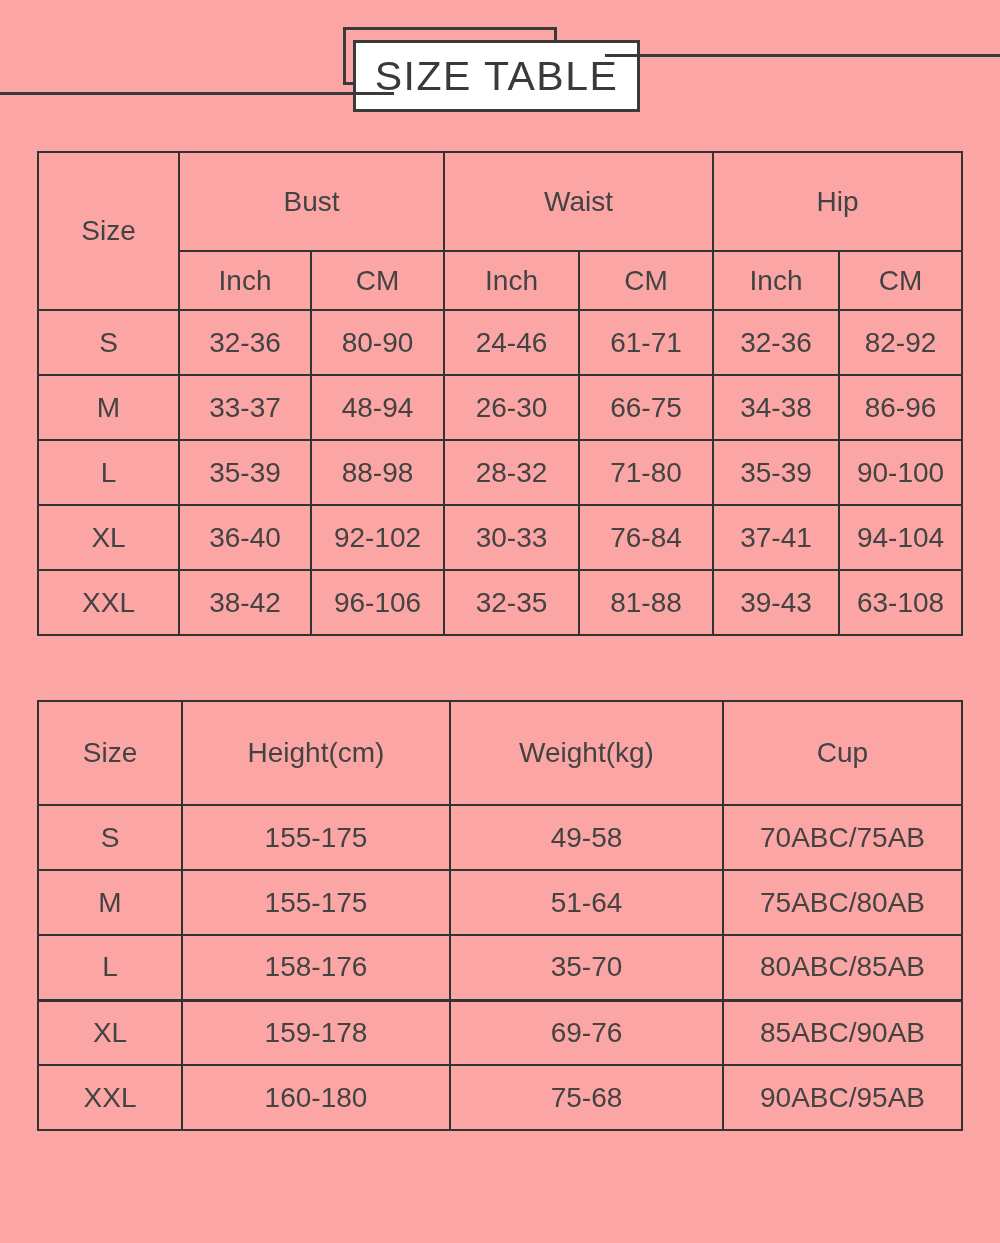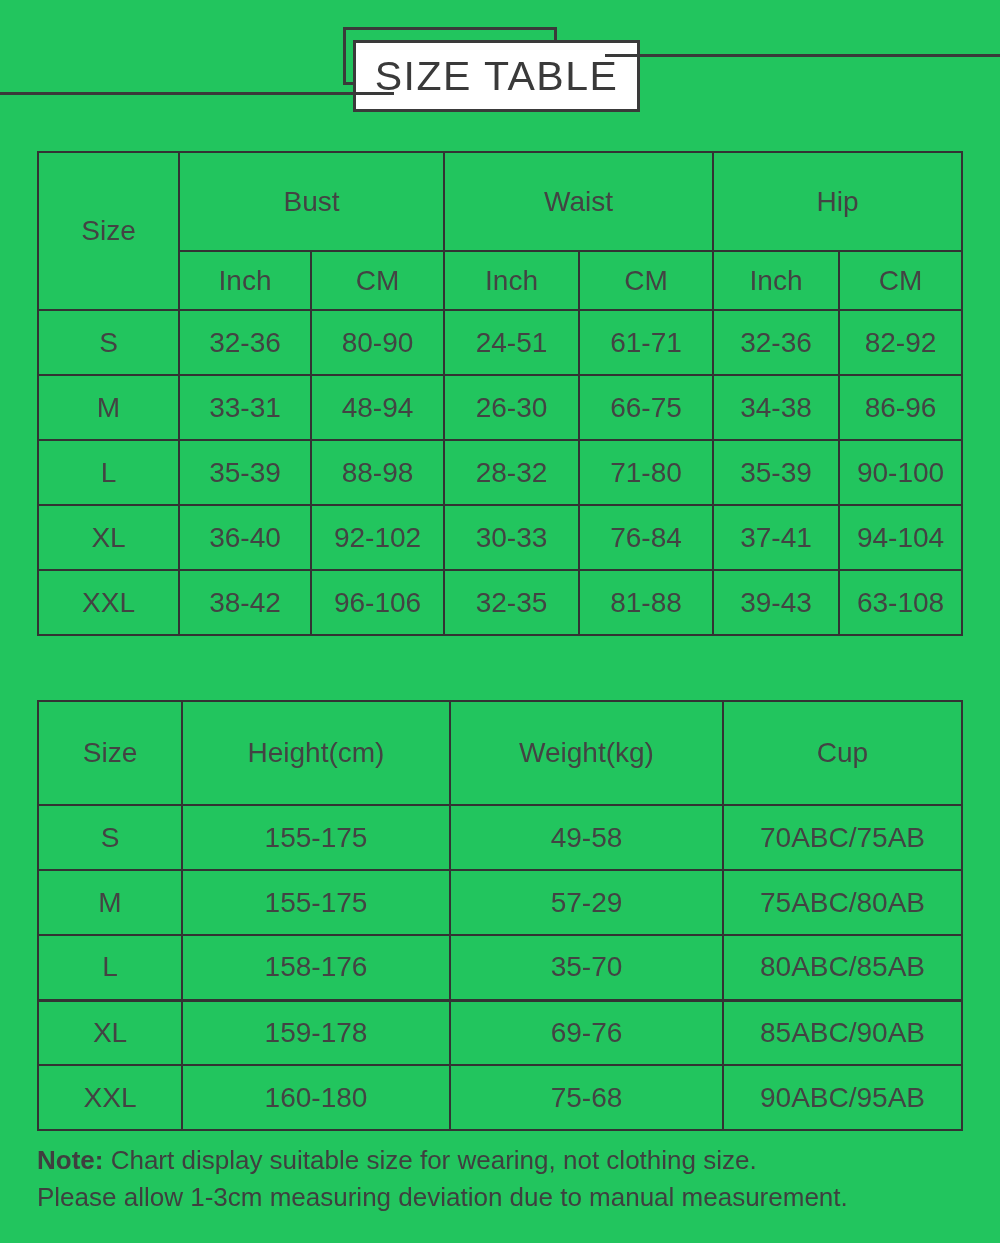--- a/index.html
+++ b/index.html
@@ -5,21 +5,21 @@
   html, body {
     margin: 0;
     padding: 0;
     background: #ffffff;
     font-family: "Liberation Sans", sans-serif;
   }
   .canvas {
     position: relative;
     width: 1000px;
     height: 1243px;
-    background: #22c55e;
+    background: #fca5a5;
     color: #424242;
     overflow: hidden;
   }
 
   
   .back-rect {
     position: absolute;
     left: 343px; top: 27px;
     width: 208px; height: 52px;
     border: 3px solid #3a3a3a;
@@ -125,28 +125,28 @@
       <th>CM</th>
       <th>Inch</th>
       <th>CM</th>
       <th>Inch</th>
       <th>CM</th>
     </tr>
     <tr class="dr">
       <td>S</td>
       <td>32-36</td>
       <td>80-90</td>
-      <td>24-51</td>
+      <td>24-46</td>
       <td>61-71</td>
       <td>32-36</td>
       <td>82-92</td>
     </tr>
     <tr class="dr">
       <td>M</td>
-      <td>33-31</td>
+      <td>33-37</td>
       <td>48-94</td>
       <td>26-30</td>
       <td>66-75</td>
       <td>34-38</td>
       <td>86-96</td>
     </tr>
     <tr class="dr">
       <td>L</td>
       <td>35-39</td>
       <td>88-98</td>
@@ -192,21 +192,21 @@
     </tr>
     <tr class="dr">
       <td>S</td>
       <td>155-175</td>
       <td>49-58</td>
       <td>70ABC/75AB</td>
     </tr>
     <tr class="dr">
       <td>M</td>
       <td>155-175</td>
-      <td>57-29</td>
+      <td>51-64</td>
       <td>75ABC/80AB</td>
     </tr>
     <tr class="dr">
       <td>L</td>
       <td>158-176</td>
       <td>35-70</td>
       <td>80ABC/85AB</td>
     </tr>
     <tr class="dr thick">
       <td>XL</td>
@@ -216,18 +216,14 @@
     </tr>
     <tr class="dr">
       <td>XXL</td>
       <td>160-180</td>
       <td>75-68</td>
       <td>90ABC/95AB</td>
     </tr>
   </tbody>
     </table>
 
-  <div class="note">
-    <p><span class="bold">Note:</span><span> Chart display suitable size for wearing, not clothing size.</span></p>
-    <p>Please allow 1-3cm measuring deviation due to manual measurement.</p>
-  </div>
 
 </div>
 
 </body></html>

